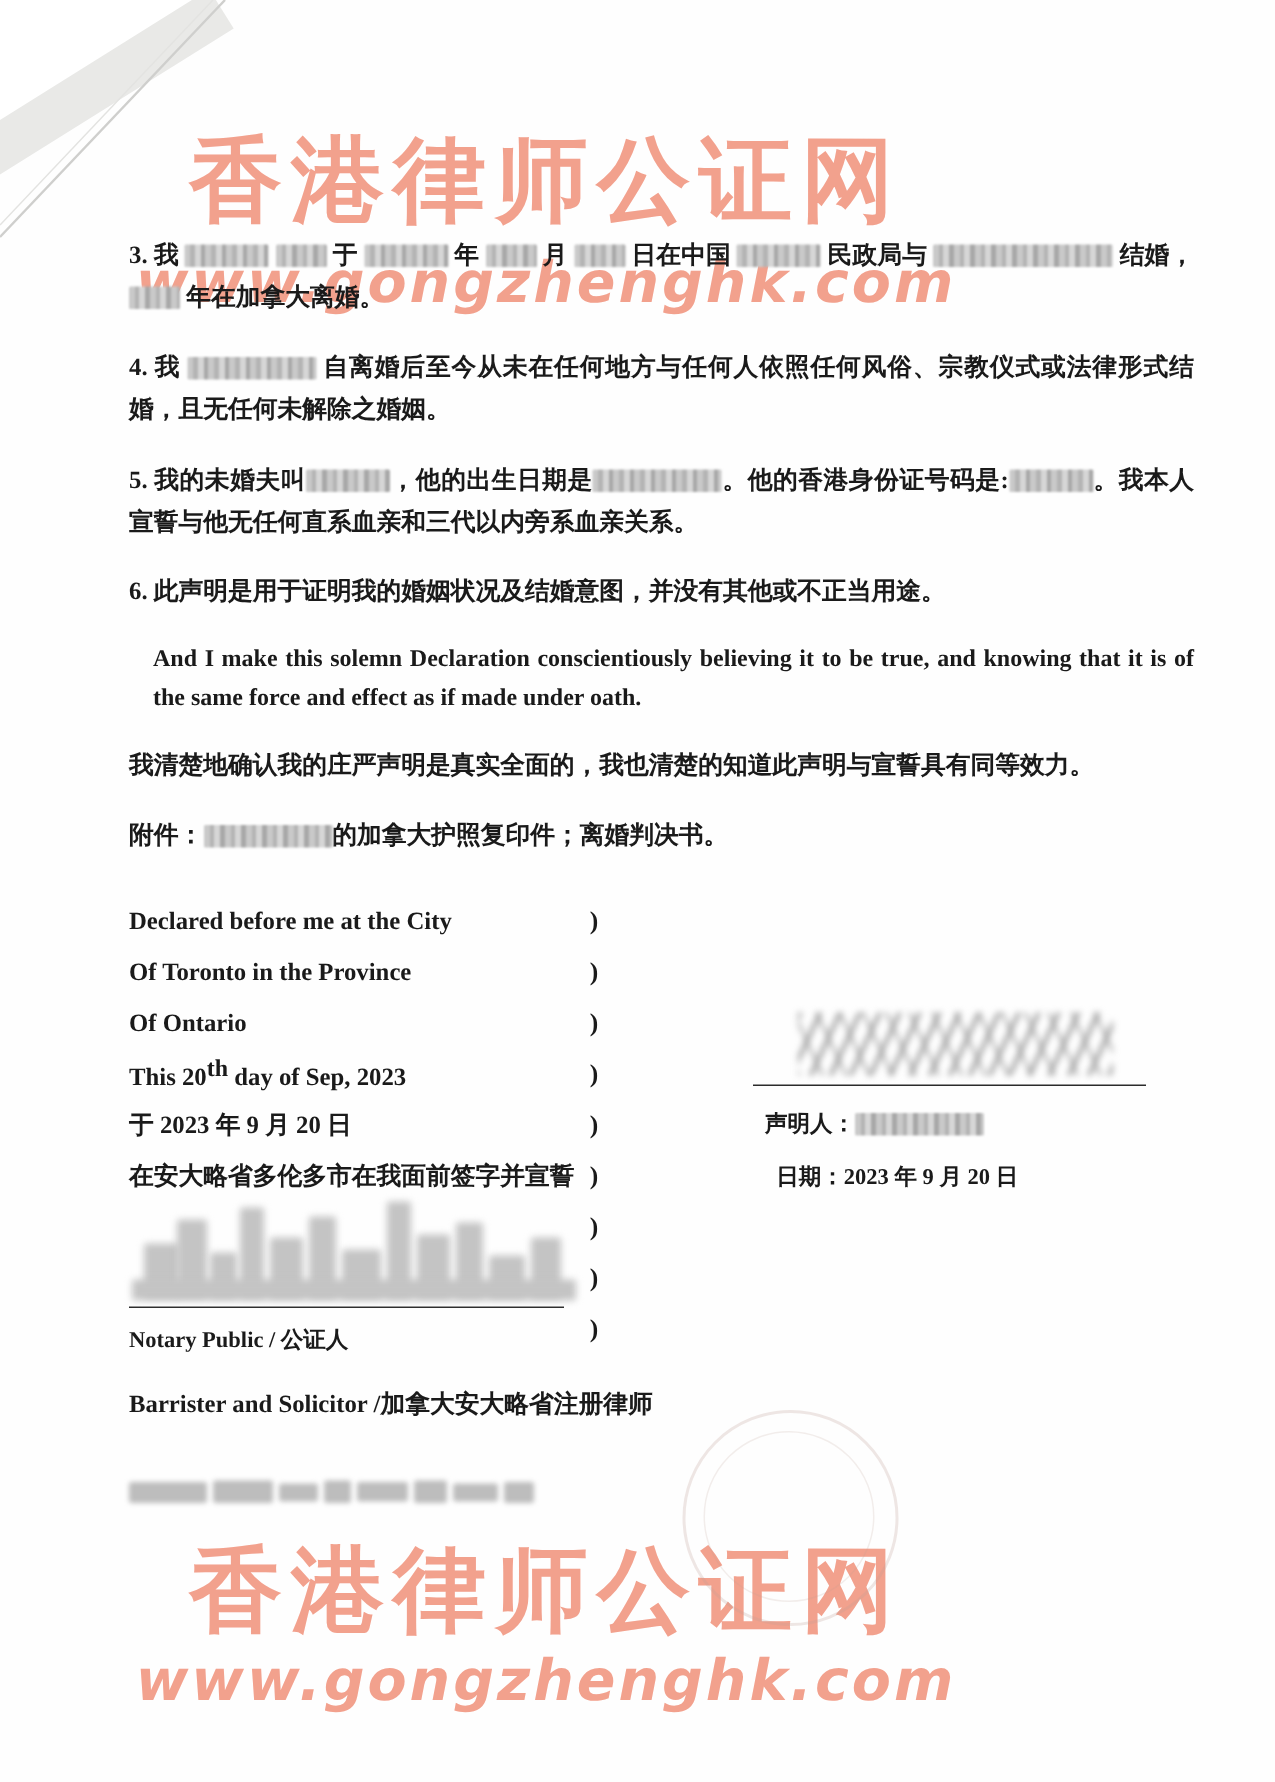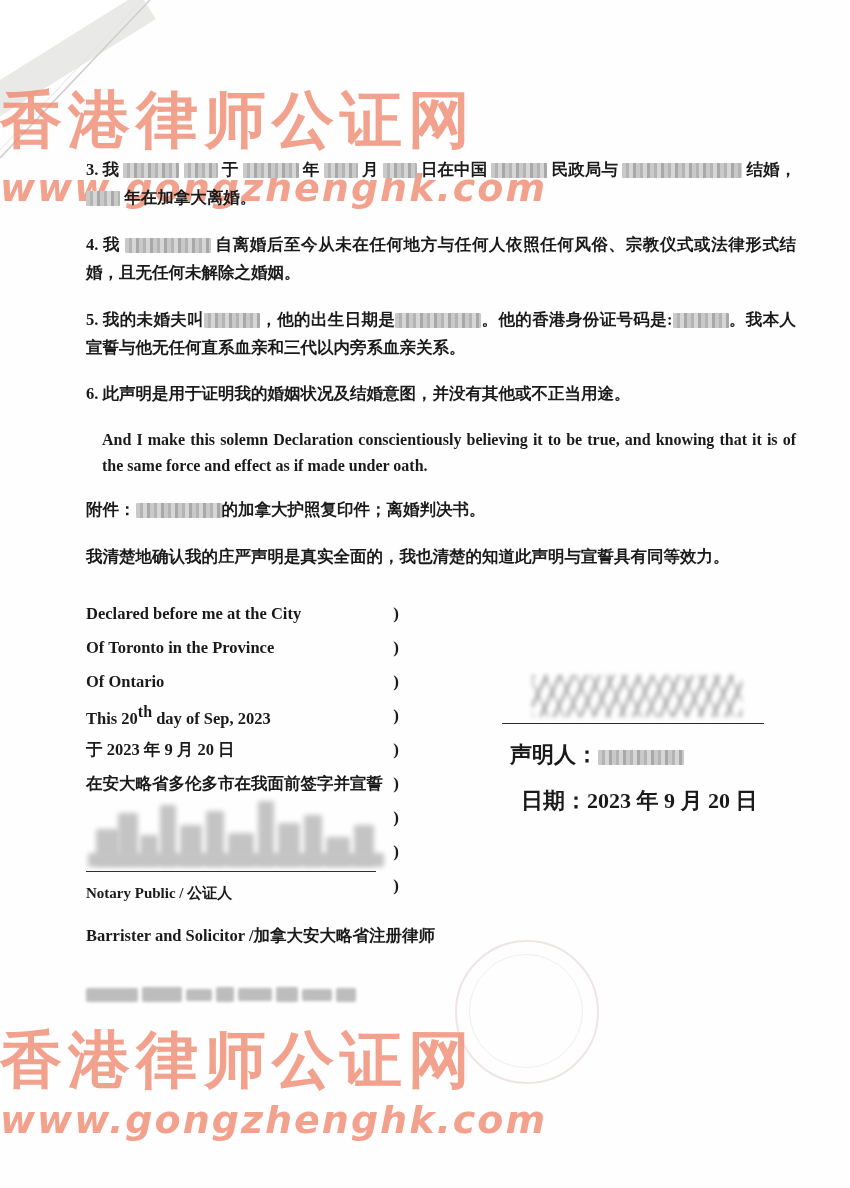--- a/index.html
+++ b/index.html
@@ -55,20 +55,21 @@
     left: 0;
     width: 175px;
     height: 175px;
   }
 
   
   .wm {
     position: absolute;
     left: 0;
     width: 728px;
+    text-align: center;
     pointer-events: none;
     user-select: none;
     font-family: "DejaVu Sans", sans-serif;
     font-weight: bold;
     color: #f08a72;
     opacity: 0.80;
   }
   .wm-cn {
     font-size: 62px;
     letter-spacing: 6px;
@@ -184,21 +185,21 @@
         rgba(120,120,120,0.55) 0px, rgba(120,120,120,0.55) 2px,
         rgba(255,255,255,0) 2px, rgba(255,255,255,0) 14px);
     filter: blur(2.2px);
   }
   .sig-line {
     border-bottom: 1.4px solid #2b2b2b;
     width: 262px;
     margin-top: 6px;
   }
   .sig-field {
-    font-size: 22px;
+    font-size: 15px;
     margin-top: 16px;
     padding-left: 8px;
     white-space: nowrap;
   }
 
   
   .notary-sig {
     position: relative;
     width: 320px;
     height: 74px;
@@ -287,25 +288,25 @@
     </p>
 
     <p class="para">
       5. 我的未婚夫叫<span class="redact r-md"></span>，他的出生日期是<span class="redact r-lg"></span>。他的香港身份证号码是:<span class="redact r-md"></span>。我本人宣誓与他无任何直系血亲和三代以内旁系血亲关系。
     </p>
 
     <p class="para">6. 此声明是用于证明我的婚姻状况及结婚意图，并没有其他或不正当用途。</p>
 
     <p class="para en">And I make this solemn Declaration conscientiously believing it to be true, and knowing that it is of the same force and effect as if made under oath.</p>
 
+    <p class="para">我清楚地确认我的庄严声明是真实全面的，我也清楚的知道此声明与宣誓具有同等效力。</p>
+
     <p class="para">
       附件：<span class="redact r-lg"></span>的加拿大护照复印件；离婚判决书。
     </p>
-
-    <p class="para">我清楚地确认我的庄严声明是真实全面的，我也清楚的知道此声明与宣誓具有同等效力。</p>
 
     <div class="decl">
 
       <div class="decl-row">
         <div class="decl-left">Declared before me at the City</div>
         <div class="decl-paren">)</div>
       </div>
 
       <div class="decl-row">
         <div class="decl-left">Of Toronto in the Province</div>

